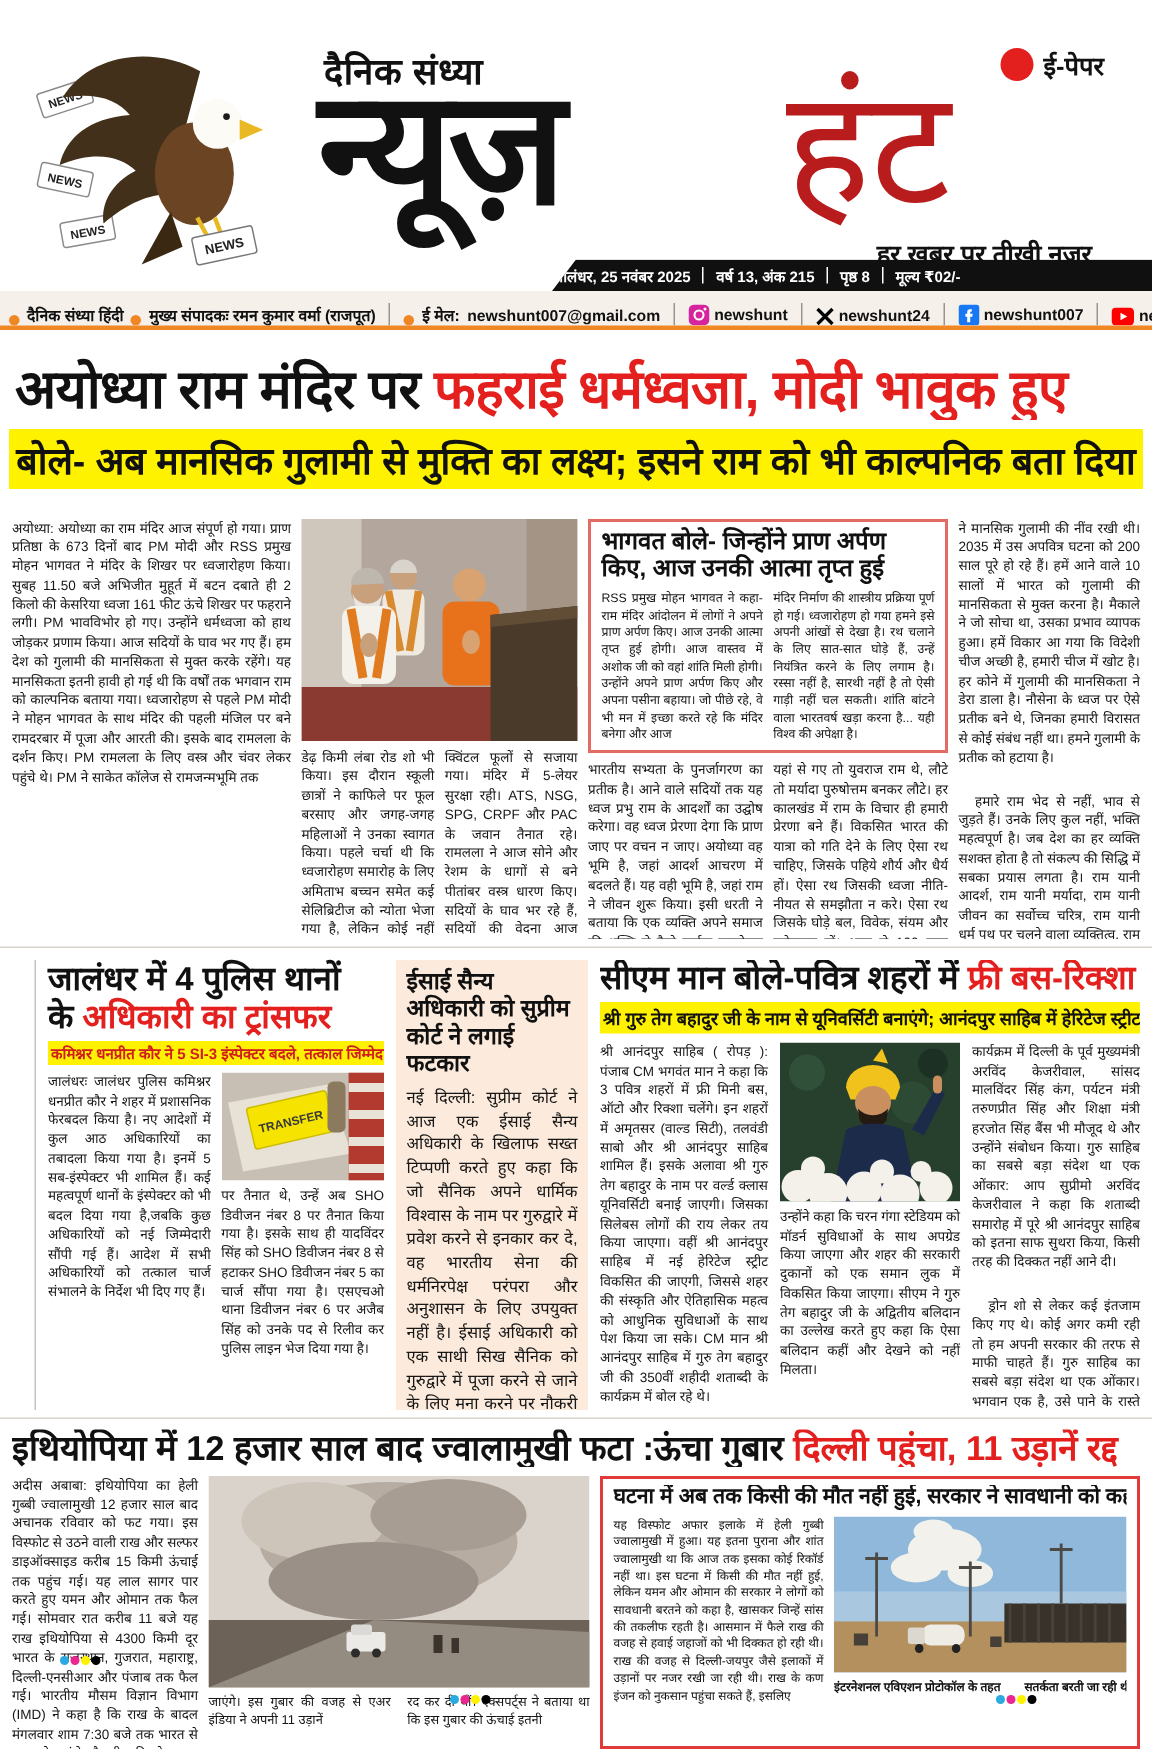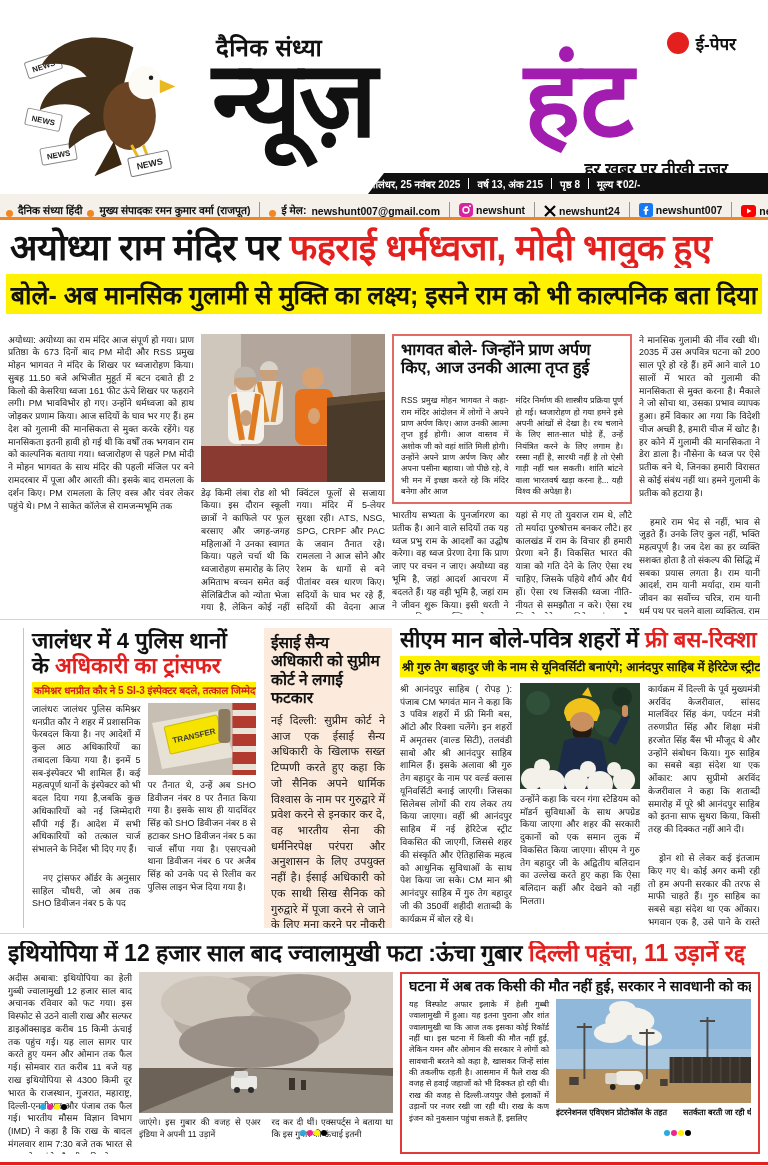--- a/index.html
+++ b/index.html
@@ -4,51 +4,51 @@
 <style>
 *{box-sizing:border-box;margin:0;padding:0}
 html,body{background:#e9e9e9}
 .page{width:768px;height:1166px;margin:0 auto;background:#fff;position:relative;overflow:hidden;
   font-family:"Liberation Sans","DejaVu Sans",sans-serif;color:#111}
 
 .masthead{position:relative;height:194px;background:#fff}
 .logo{position:absolute;left:16px;top:26px}
 .daily{position:absolute;left:216px;top:30px;font-size:24px;font-weight:800;letter-spacing:.5px}
 .t-black{position:absolute;left:212px;top:44px;font-size:106px;font-weight:900;line-height:1.05;letter-spacing:-3px;white-space:nowrap}
-.t-red{position:absolute;left:524px;top:44px;font-size:106px;font-weight:700;line-height:1.05;color:#a21caf;white-space:nowrap}
+.t-red{position:absolute;left:524px;top:44px;font-size:106px;font-weight:400;line-height:1.05;color:#b91c1c;white-space:nowrap}
 .epaper{position:absolute;right:32px;top:32px;display:flex;align-items:flex-start;gap:7px;font-weight:800;font-size:17px}
 .edot{width:22px;height:22px;border-radius:50%;background:#e4201f;display:inline-block}
 .tagline{position:absolute;right:40px;top:157px;font-size:17px;font-weight:800;white-space:nowrap}
 .datebar{position:absolute;right:0;bottom:0;left:368px;height:21px;background:#101010;color:#fff;
   display:flex;align-items:center;justify-content:flex-start;font-size:10px;font-weight:700;
   clip-path:polygon(16px 0,100% 0,100% 100%,0 100%);white-space:nowrap}
 .dsep{width:1px;height:11px;background:#fff;margin:0 8px}
 
 .infobar{height:26px;background:#f5f1ea;border-bottom:3px solid #f08624;display:flex;align-items:flex-end;
   padding:0 6px;font-size:10.5px;font-weight:700;gap:5px;white-space:nowrap;overflow:hidden}
 .odot{width:7px;height:7px;border-radius:50%;background:#f08624;flex:none}
 .isep{width:1px;height:15px;background:#9a958c;margin:0 4px;flex:none}
 .soc{display:flex;align-items:center;gap:3px}
 
-.headline{padding:8px 10px 0;font-size:36px;font-weight:900;line-height:1.1;letter-spacing:-.5px;white-space:nowrap;overflow:hidden}
+.headline{padding:20px 10px 0;font-size:36px;font-weight:900;line-height:1.1;letter-spacing:-.5px;white-space:nowrap;overflow:hidden}
 .red{color:#e4201f}
 .yellowbar{margin:6px 6px 0;background:#fff200;text-align:center;font-size:25px;font-weight:900;
   padding:3px 4px;white-space:nowrap;overflow:hidden}
 .lead{display:flex;gap:7px;padding:20px 8px 0;height:300px;overflow:hidden}
 .bt{font-size:9px;line-height:1.42;text-align:justify;color:#161616}
 .p2{text-indent:11px;margin-top:16px}
 .c1{width:186px;flex:none}
 .c2{width:184px;flex:none}
 .c3{width:240px;flex:none}
 .c4{flex:1}
 .leadphoto{width:100%;height:148px;display:block;margin-bottom:5px}
 .twocol{display:flex;gap:7px}
 .twocol>div{flex:1}
 .redbox{border:2px solid #e36b64;padding:5px 7px;margin-bottom:5px;background:#fff}
-.redbox h3{font-size:16px;line-height:1.18;font-weight:800;margin-bottom:17px}
+.redbox h3{font-size:16px;line-height:1.18;font-weight:800;margin-bottom:3px}
 .redbox .bt{font-size:8.2px;line-height:1.38}
 .sect-rule{border:none;border-top:1px solid #d8d4cc;margin:5px 0 0}
 
 .mid{display:flex;gap:8px;padding:8px 8px 0;height:308px;overflow:hidden}
 .mid-spacer{width:16px;border-right:1px solid #c8c4bc;flex:none}
 .transfer{width:224px;flex:none}
 .transfer h2{font-size:22px;line-height:1.14;font-weight:900}
 .tsub{background:#fff200;color:#d01d1f;font-size:10px;font-weight:800;text-align:center;padding:1px 2px;
   margin:4px 0 5px;white-space:nowrap;overflow:hidden}
 .tphoto{width:100%;height:72px;display:block;margin-bottom:4px}
@@ -250,21 +250,20 @@
   <section class="mid">
     <div class="mid-spacer"></div>
 
     <article class="transfer">
       <h2><span>जालंधर में 4 पुलिस थानों</span><br>
         <span>के </span><span class="red">अधिकारी का ट्रांसफर</span></h2>
       <div class="tsub">कमिश्नर धनप्रीत कौर ने 5 SI-3 इंस्पेक्टर बदले, तत्काल जिम्मेदारी संभालने के निर्देश</div>
       <div class="twocol">
         <div>
           <div class="bt">जालंधरः जालंधर पुलिस कमिश्नर धनप्रीत कौर ने शहर में प्रशासनिक फेरबदल किया है। नए आदेशों में कुल आठ अधिकारियों का तबादला किया गया है। इनमें 5 सब-इंस्पेक्टर भी शामिल हैं। कई महत्वपूर्ण थानों के इंस्पेक्टर को भी बदल दिया गया है,जबकि कुछ अधिकारियों को नई जिम्मेदारी सौंपी गई हैं। आदेश में सभी अधिकारियों को तत्काल चार्ज संभालने के निर्देश भी दिए गए हैं।</div>
-          <div class="bt p2">नए ट्रांसफर ऑर्डर के अनुसार साहिल चौधरी, जो अब तक SHO डिवीजन नंबर 5 के पद</div>
         </div>
         <div>
           <svg class="tphoto" viewBox="0 0 108 72" preserveAspectRatio="none">
             <rect width="108" height="72" fill="#c7bfb3"></rect>
             <polygon points="4,20 70,8 86,54 14,66" fill="#e8e2d6"></polygon>
             <g transform="translate(16,24) rotate(-13)">
               <rect width="54" height="28" rx="2" fill="#f6e400" stroke="#cdbb00"></rect>
               <text x="27" y="18" font-size="8" font-weight="bold" text-anchor="middle" fill="#3a3a3a">TRANSFER</text>
             </g>
             <rect x="84" y="0" width="24" height="72" fill="#b33a2e"></rect>

